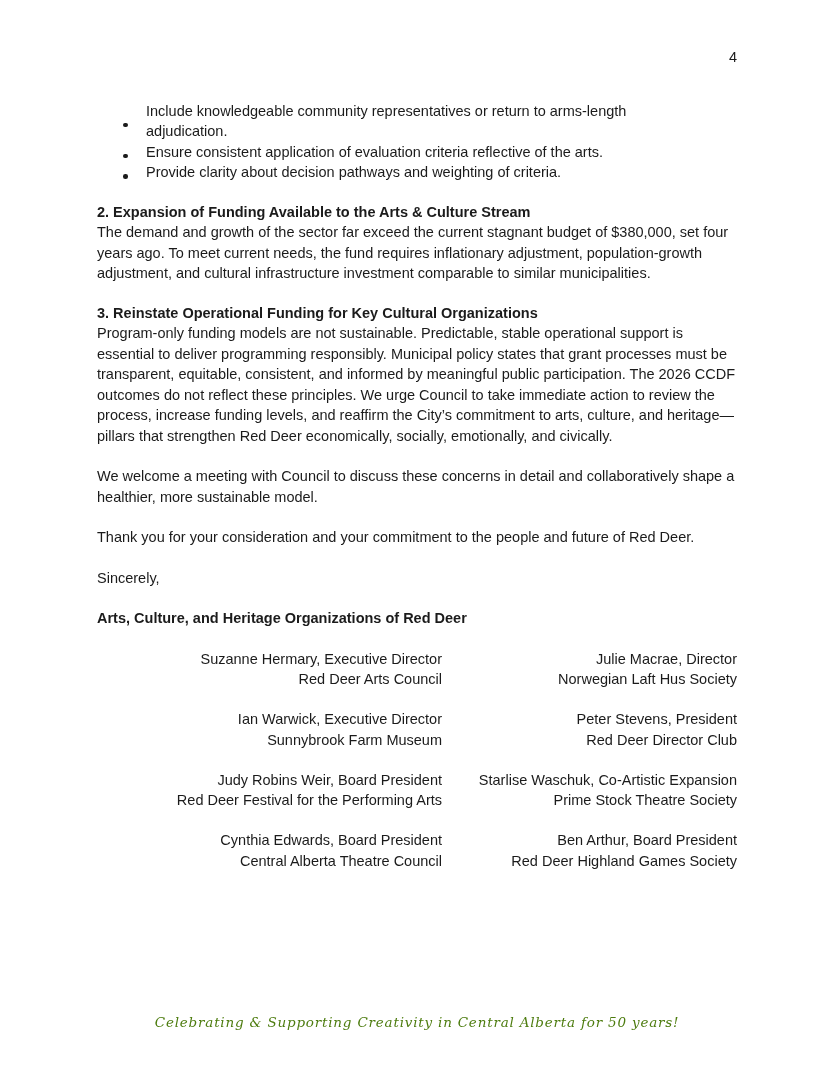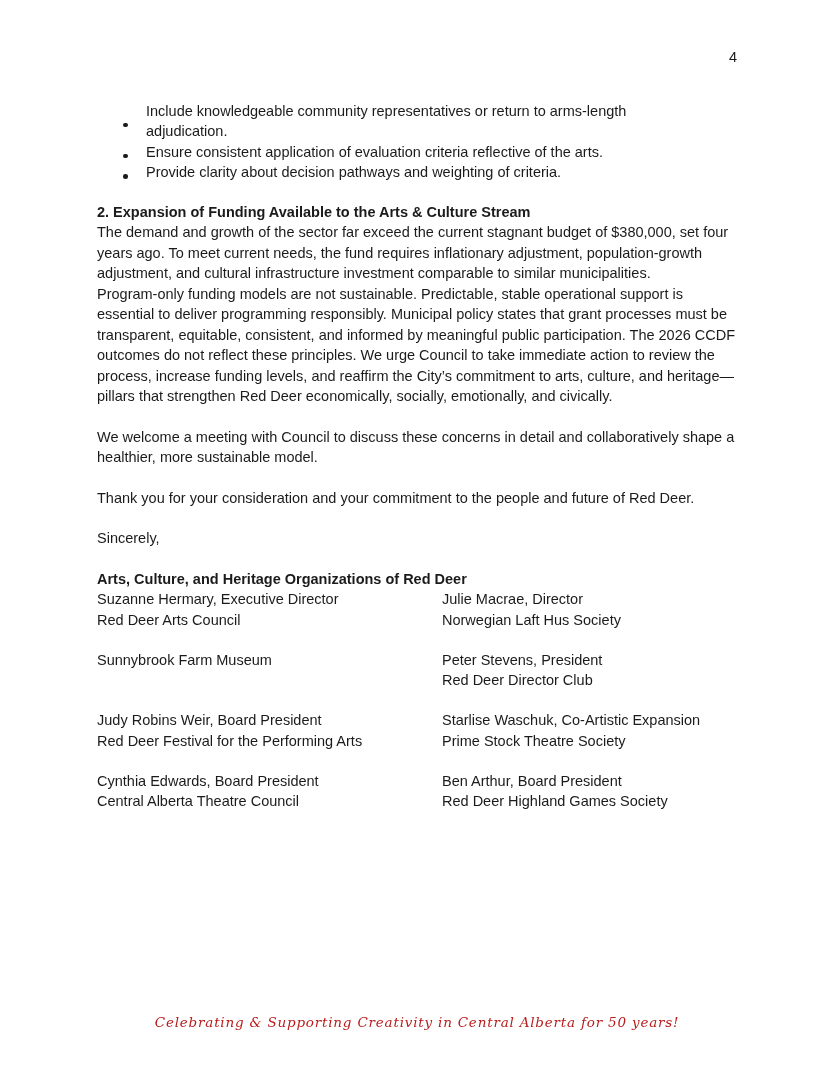--- a/index.html
+++ b/index.html
@@ -52,33 +52,35 @@
     margin: 0;
   }
   p.spaced {
     margin: 20px 0 0 0;
   }
   .bold { font-weight: bold; }
   .sig-grid {
     display: grid;
     grid-template-columns: 345px 1fr;
     grid-row-gap: 19.5px;
+    margin-top: 20px;
+    text-align: right;
   }
   .sig div { white-space: nowrap; }
   .footer {
     position: absolute;
     left: 0;
     right: 0;
     top: 1012px;
     text-align: center;
     font-family: "DejaVu Serif", serif;
     font-style: italic;
     font-size: 13.5px;
     letter-spacing: 0.8px;
-    color: #b91c1c;
+    color: #4d7c0f;
   }
 </style>
 </head>
 <body>
 
 <div class="page">
   <div class="content">
 
     <div class="page-number">4</div>
 
@@ -93,37 +95,39 @@
       </li>
       <li>
         <span class="dot"></span>
         <span class="btxt">Provide clarity about decision pathways and weighting of criteria.</span>
       </li>
     </ul>
 
     <div class="heading">2. Expansion of Funding Available to the Arts &amp; Culture Stream</div>
     <p class="body-para">The demand and growth of the sector far exceed the current stagnant budget of $380,000, set four years ago. To meet current needs, the fund requires inflationary adjustment, population-growth adjustment, and cultural infrastructure investment comparable to similar municipalities.</p>
 
+    <div class="heading">3. Reinstate Operational Funding for Key Cultural Organizations</div>
     <p class="body-para">Program-only funding models are not sustainable. Predictable, stable operational support is essential to deliver programming responsibly. Municipal policy states that grant processes must be transparent, equitable, consistent, and informed by meaningful public participation. The 2026 CCDF outcomes do not reflect these principles. We urge Council to take immediate action to review the process, increase funding levels, and reaffirm the City’s commitment to arts, culture, and heritage—pillars that strengthen Red Deer economically, socially, emotionally, and civically.</p>
 
     <p class="spaced">We welcome a meeting with Council to discuss these concerns in detail and collaboratively shape a healthier, more sustainable model.</p>
     <p class="spaced">Thank you for your consideration and your commitment to the people and future of Red Deer.</p>
     <p class="spaced">Sincerely,</p>
     <p class="spaced bold">Arts, Culture, and Heritage Organizations of Red Deer</p>
 
     <div class="sig-grid">
       <div class="sig">
         <div>Suzanne Hermary, Executive Director</div>
         <div>Red Deer Arts Council</div>
       </div>
       <div class="sig">
         <div>Julie Macrae, Director</div>
         <div>Norwegian Laft Hus Society</div>
       </div>
       <div class="sig">
+        <div>Ian Warwick, Executive Director</div>
         <div>Sunnybrook Farm Museum</div>
       </div>
       <div class="sig">
         <div>Peter Stevens, President</div>
         <div>Red Deer Director Club</div>
       </div>
       <div class="sig">
         <div>Judy Robins Weir, Board President</div>
         <div>Red Deer Festival for the Performing Arts</div>
       </div>

